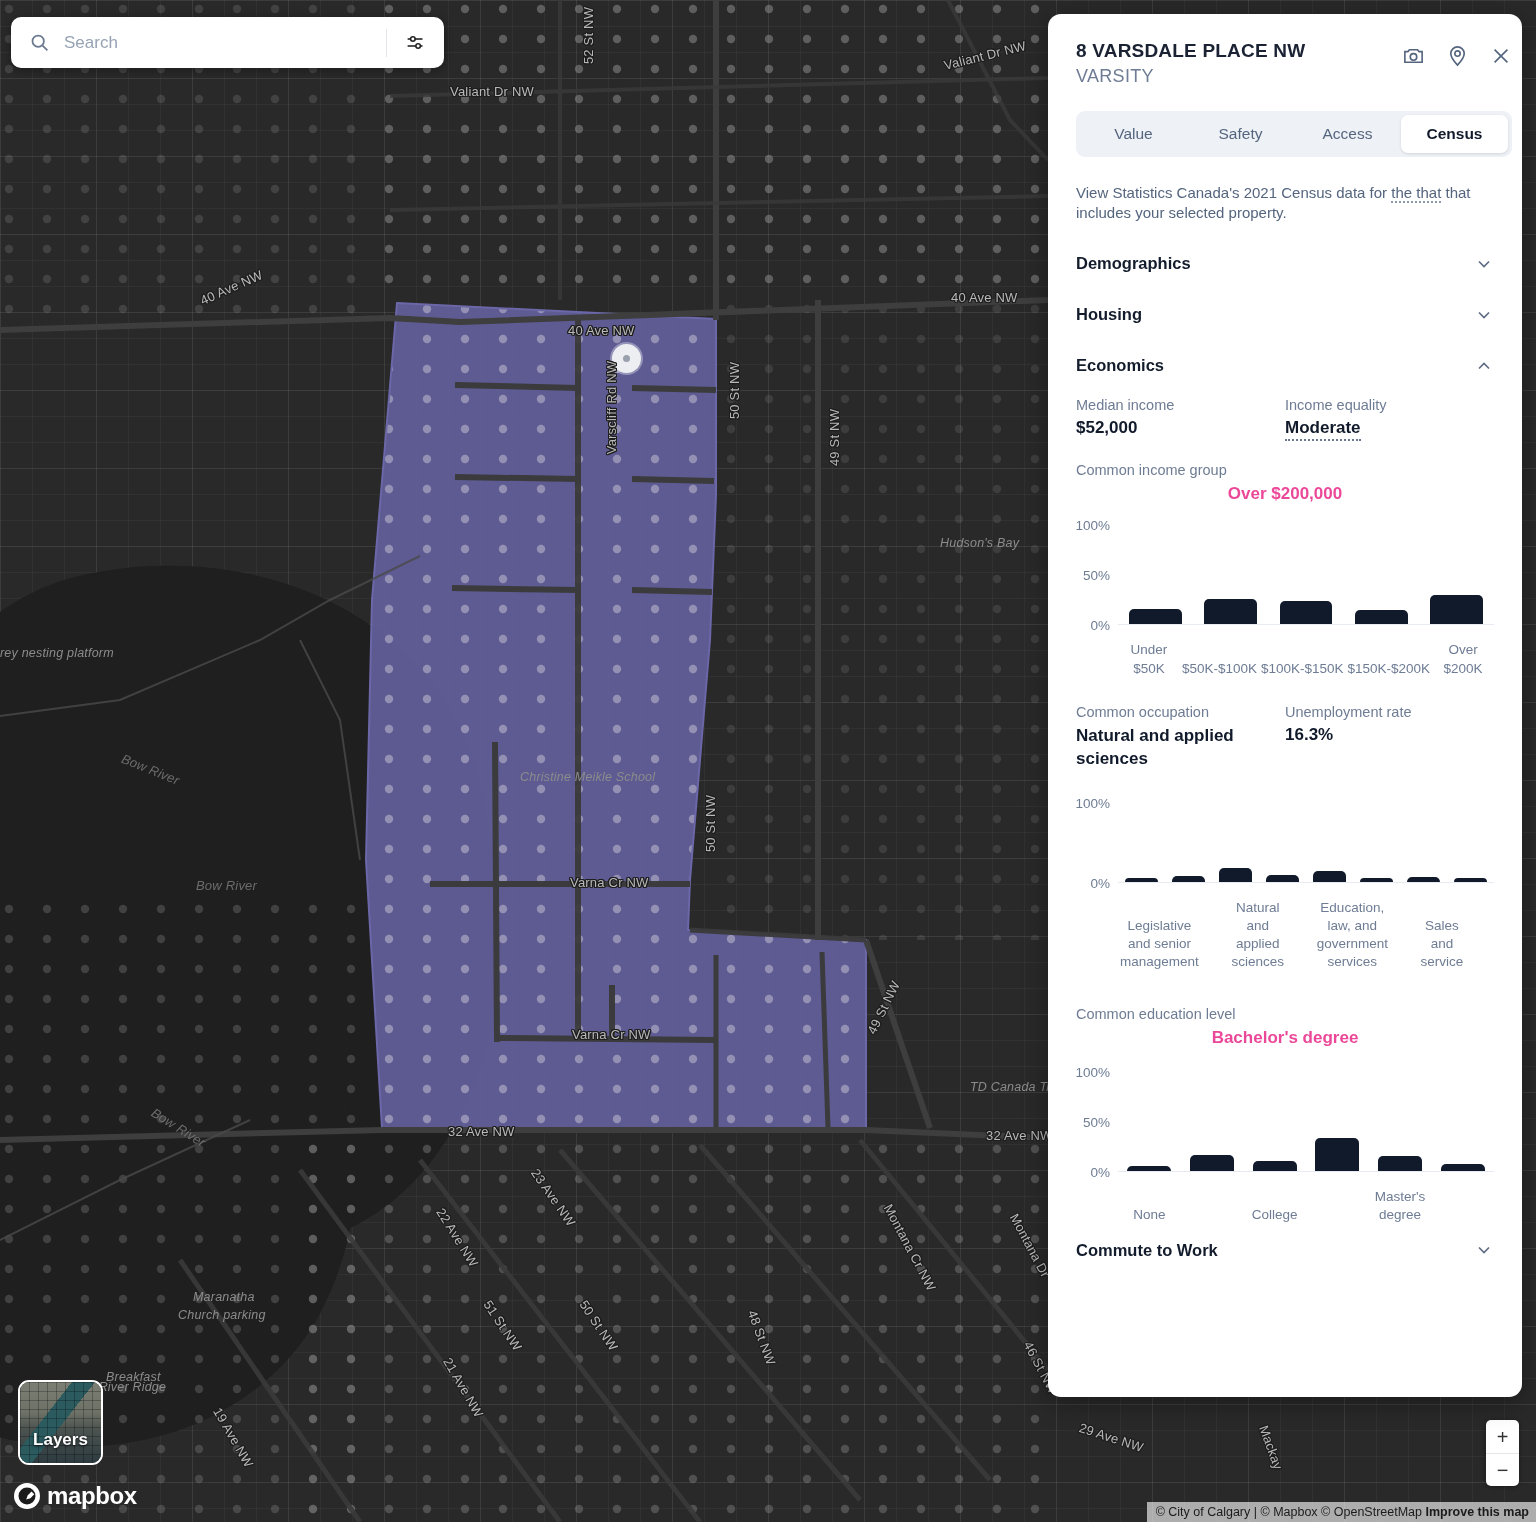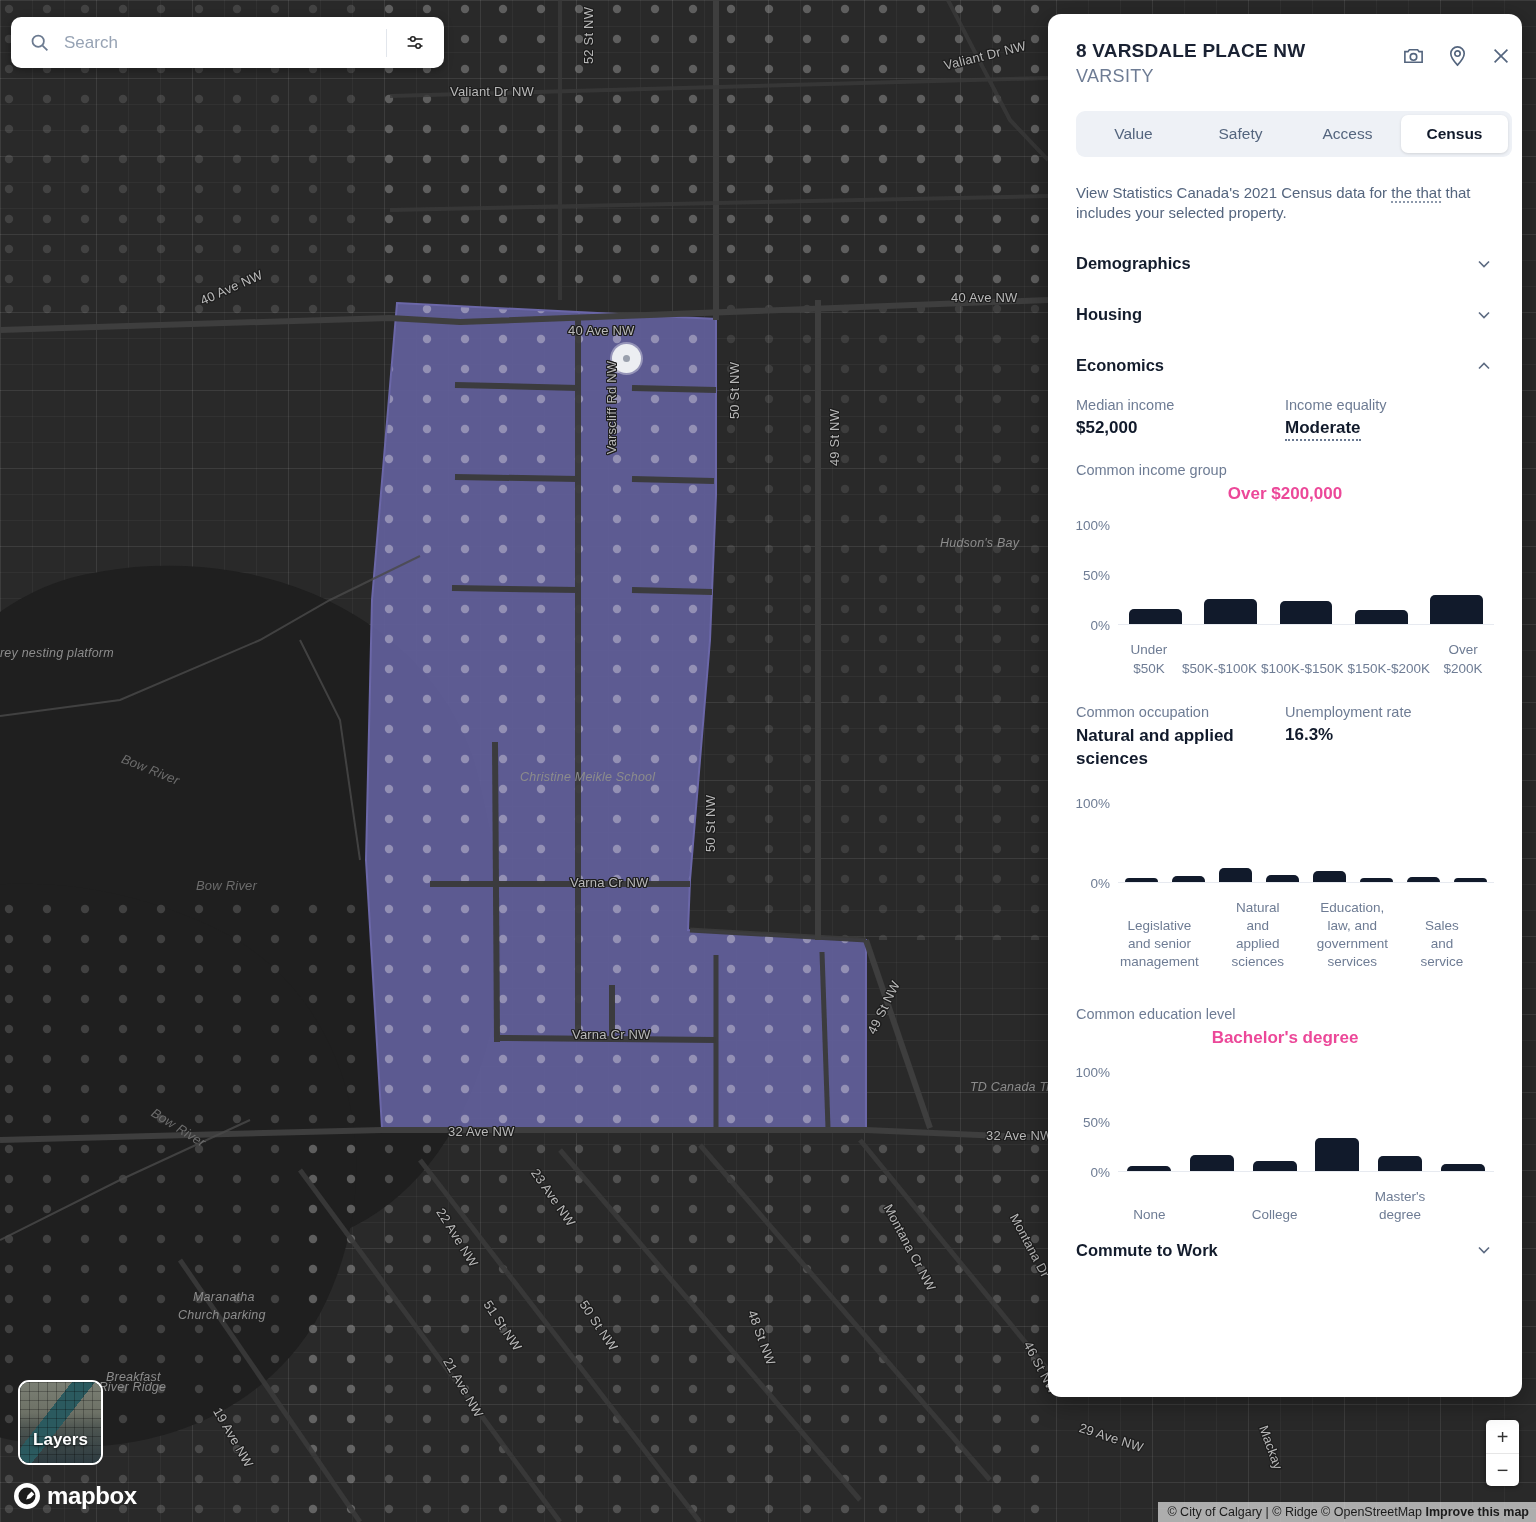--- a/index.html
+++ b/index.html
@@ -401,21 +401,21 @@
     <div class="mapbox-logo">
       <svg width="26" height="26" viewBox="0 0 26 26">
         <circle cx="13" cy="13" r="13" fill="#fff"></circle>
         <path d="M13 4.5 A8.5 8.5 0 1 0 13 21.5 A8.5 8.5 0 1 0 13 4.5 Z" fill="#1b1b1b"></path>
         <path d="M17.5 8.5 L13.6 12.4 L12.2 16.6 L16.4 15.2 L20.3 11.3 Z" fill="#fff"></path>
       </svg>
       <span class="mapbox-word">mapbox</span>
     </div>
 
     <div class="attrib">
-      <span>© City of Calgary | © Ridge © OpenStreetMap </span><b>Improve this map</b>
+      <span>© City of Calgary | © Mapbox © OpenStreetMap </span><b>Improve this map</b>
     </div>
 
     <div class="zoom-ctrl">
       <div class="zoom-btn">+</div>
       <div class="zoom-btn">−</div>
     </div>
   </div>
 
   <div class="panel">
     <div class="panel-head">

